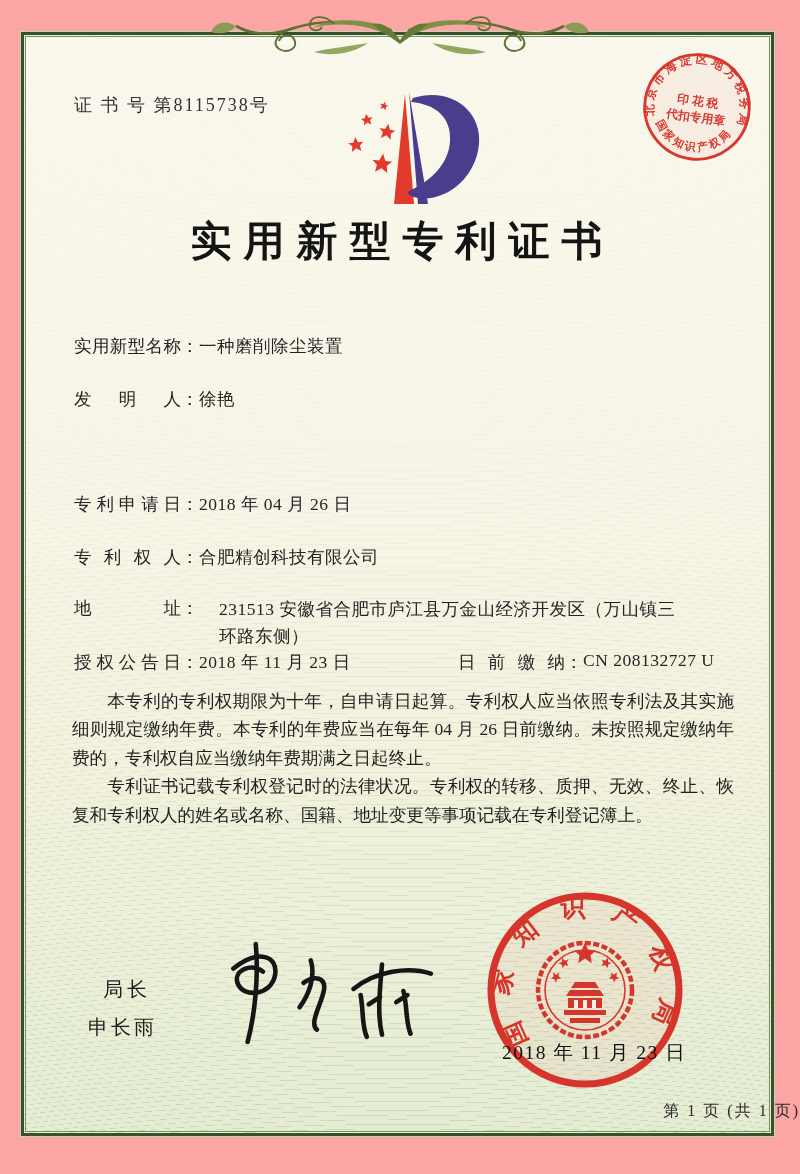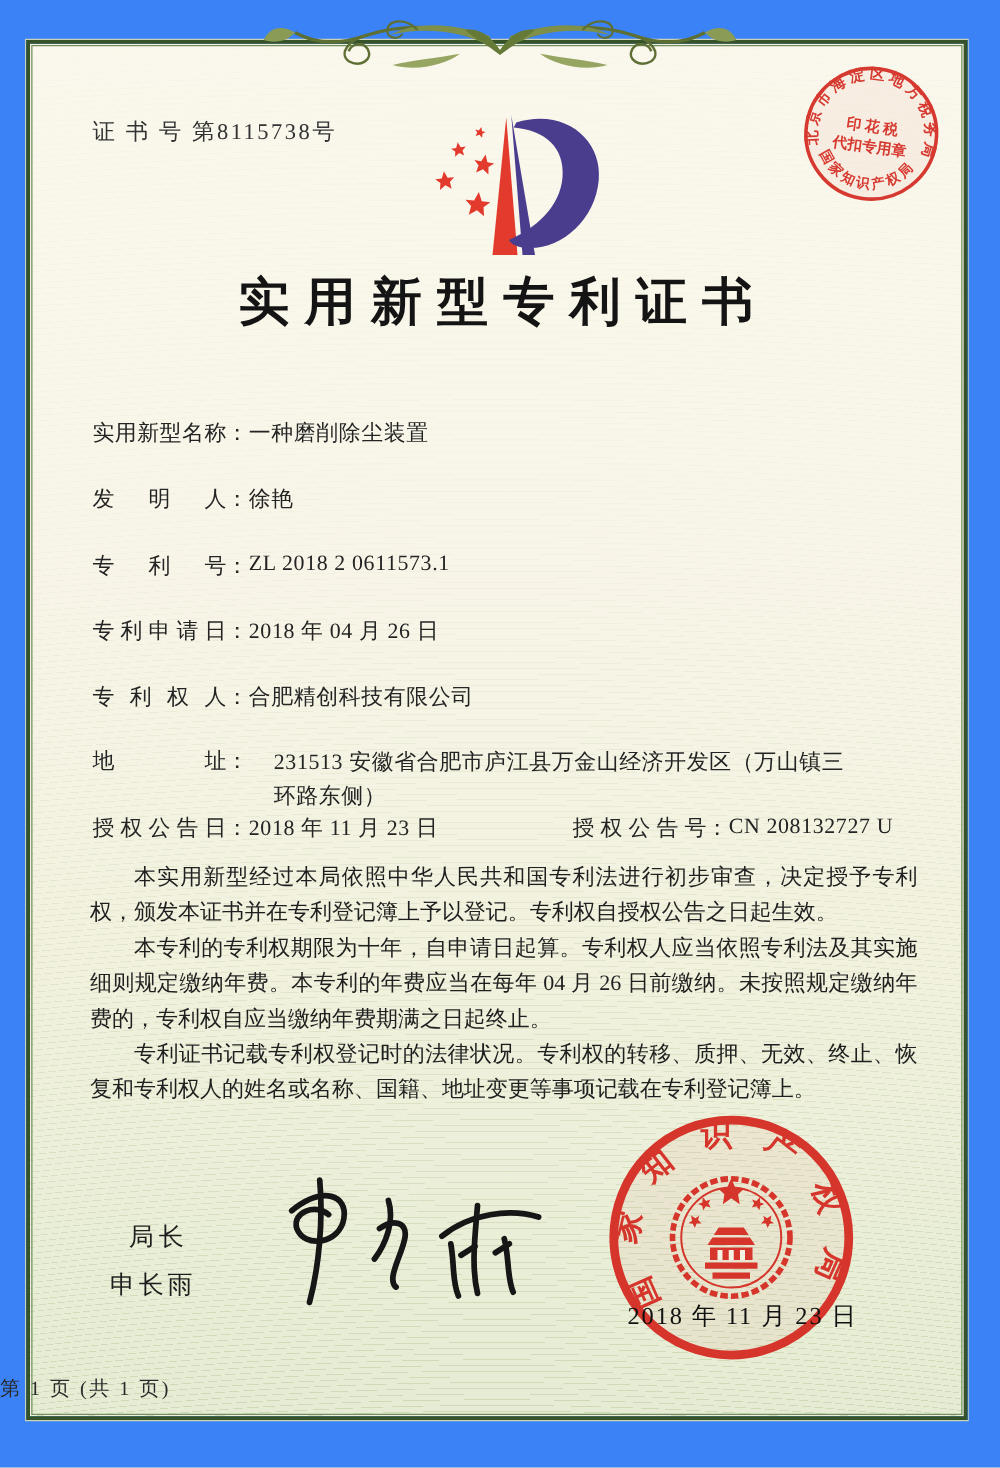--- a/index.html
+++ b/index.html
@@ -1,18 +1,18 @@
 <!DOCTYPE html>
 <html><head>
 <meta charset="utf-8">
 <style>
   html,body{margin:0;padding:0;background:#e8e4d4;}
   .page{
     position:relative;width:800px;height:1174px;margin:0 auto;
-    background:#3b82f6;overflow:hidden;
+    background:#fca5a5;overflow:hidden;
     font-family:"Liberation Serif","DejaVu Serif",serif;color:#222;
   }
   
   .frame{
     position:absolute;left:21px;top:32px;width:747px;height:1098px;
     border:3px solid #355229;
     box-shadow:0 0 0 1px #c9d3b8, inset 0 0 0 1px #f2efe0, inset 0 0 0 2px #72905f;
     background:linear-gradient(180deg,#faf7ec 0%,#f8f5e8 40%,#f1f1dd 68%,#e9eed7 88%,#e6ecd3 100%);
   }
   .frame::before{ 
@@ -42,21 +42,21 @@
   .row-right{left:458px;}
   
   .bodytext{left:72px;top:687px;width:662px;}
   .bodytext p{margin:0;font-size:17.6px;line-height:28.4px;text-indent:2em;text-align:justify;color:#1f1f1f;}
   
   .signoff-title{left:88px;top:976px;font-family:"Liberation Sans","DejaVu Sans",sans-serif;font-size:20px;font-weight:500;letter-spacing:4px;color:#1d1d1d;margin-left:15px;}
   .signoff-name{left:88px;top:1014px;font-family:"Liberation Sans","DejaVu Sans",sans-serif;font-size:20px;font-weight:500;letter-spacing:3px;color:#1d1d1d;text-align:center;}
   .signature{left:200px;top:936px;width:250px;height:112px;}
   .office-seal{left:481px;top:886px;width:208px;height:208px;}
   .seal-date{left:502px;top:1039px;font-size:19.5px;letter-spacing:1.5px;color:#111;}
-  .footer{left:0;right:0;top:1101px;text-align:left;font-size:16px;letter-spacing:2px;color:#2a2a2a;}
+  .footer{left:0;right:0;top:1101px;text-align:right;font-size:16px;letter-spacing:2px;color:#2a2a2a;}
   text{font-family:"Liberation Serif","DejaVu Serif",serif;}
 </style>
 </head>
 <body>
 
 <div class="page">
 
   <div class="frame"></div>
 
   <svg class="flourish" viewBox="0 0 380 56" aria-hidden="true">
@@ -110,41 +110,37 @@
   </svg>
 
   <div class="abs title">实用新型专利证书</div>
 
   <div class="abs row r1">
     <span class="lbl">发明人</span><span class="colon">：</span><span class="val">徐艳</span>
   </div>
   <div class="abs row r0">
     <span class="lbl">实用新型名称</span><span class="colon">：</span><span class="val">一种磨削除尘装置</span>
   </div>
-  <div class="abs row r2">
-    <span class="lbl">专利号</span><span class="colon">：</span><span class="val">ZL 2018 2 0611573.1</span>
-  </div>
   <div class="abs row r3">
     <span class="lbl">专利申请日</span><span class="colon">：</span><span class="val">2018 年 04 月 26 日</span>
   </div>
   <div class="abs row r4">
     <span class="lbl">专利权人</span><span class="colon">：</span><span class="val">合肥精创科技有限公司</span>
   </div>
   <div class="abs row r5">
     <span class="lbl">地址</span><span class="colon">：</span><span class="val">231513 安徽省合肥市庐江县万金山经济开发区（万山镇三环路东侧）</span>
   </div>
   <div class="abs row r6">
     <span class="lbl">授权公告日</span><span class="colon">：</span><span class="val">2018 年 11 月 23 日</span>
   </div>
   <div class="abs row r6 row-right">
-    <span class="lbl">授权公告号</span><span class="colon">：</span><span class="val">CN 208132727 U</span>
+    <span class="lbl">日前缴纳</span><span class="colon">：</span><span class="val">CN 208132727 U</span>
   </div>
 
   <div class="abs bodytext">
-    <p>本实用新型经过本局依照中华人民共和国专利法进行初步审查，决定授予专利权，颁发本证书并在专利登记簿上予以登记。专利权自授权公告之日起生效。</p>
     <p>本专利的专利权期限为十年，自申请日起算。专利权人应当依照专利法及其实施细则规定缴纳年费。本专利的年费应当在每年 04 月 26 日前缴纳。未按照规定缴纳年费的，专利权自应当缴纳年费期满之日起终止。</p>
     <p>专利证书记载专利权登记时的法律状况。专利权的转移、质押、无效、终止、恢复和专利权人的姓名或名称、国籍、地址变更等事项记载在专利登记簿上。</p>
   </div>
 
   <div class="abs signoff-title">局长</div>
   <div class="abs signoff-name">申长雨</div>
 
   <svg class="abs signature" viewBox="0 0 240 110" aria-hidden="true">
     <g fill="none" stroke="#161616" stroke-width="4.5" stroke-linecap="round">
       <path d="M30,32 C55,12 74,20 71,38 C68,58 40,62 34,46 C30,33 49,26 59,35"></path>

